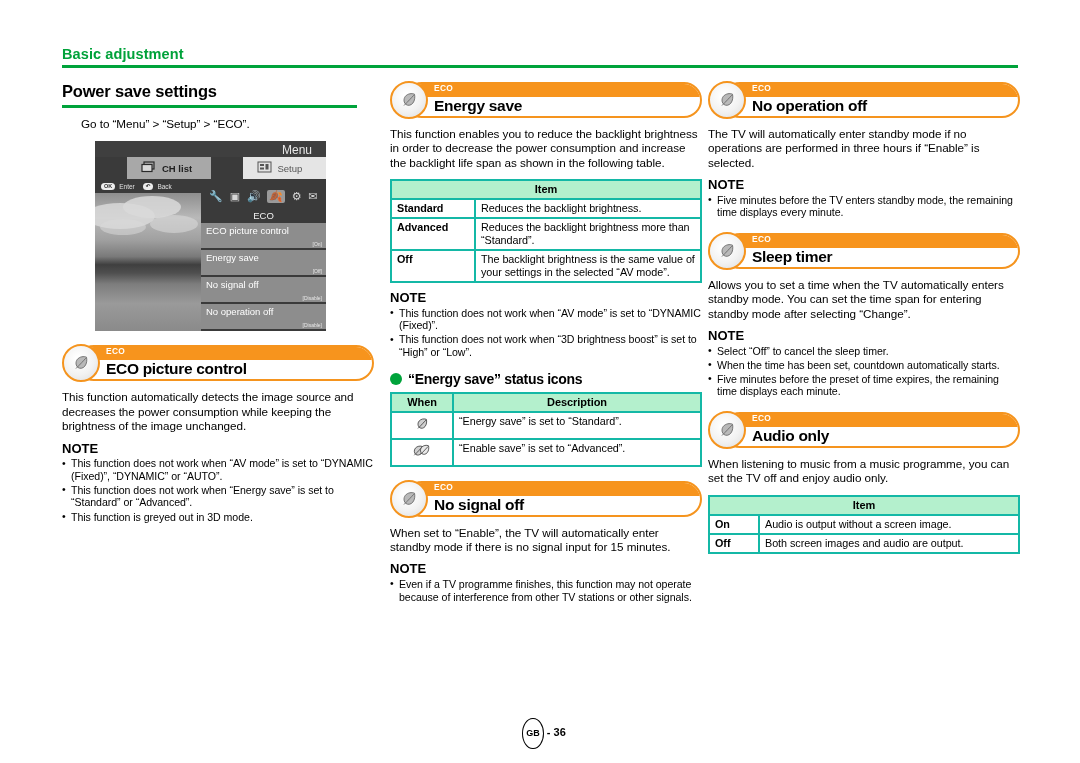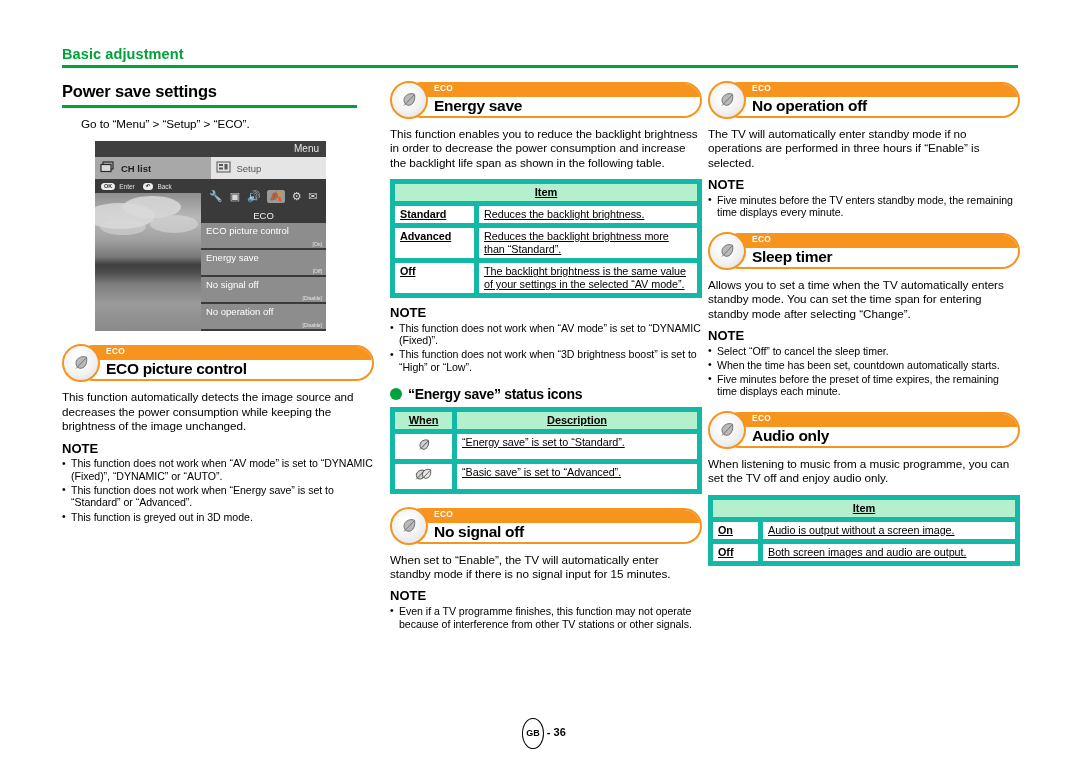--- a/index.html
+++ b/index.html
@@ -81,24 +81,23 @@
   ul.note li:before {
     content: "\2022"; position: absolute; left: 0px; top: -0.5px; font-size: 10.5px;
   }
 
   
   table.tbl {
     border-collapse: collapse; width: 100%; margin-top: 9px;
     border: 1.4px solid #000;
   }
   table.tbl th, table.tbl td {
-    border: 5px solid #14b8a6; padding: 2px 5px;
+    border: 2px solid #14b8a6; padding: 2px 5px;
     font-size: 10.8px; line-height: 13px; vertical-align: top;
     letter-spacing: -0.05px;
-    text-decoration: underline;
   }
   table.tbl th {
     background: #b4f0cd; text-align: center; font-weight: bold; font-size: 11px;
   }
   table.tbl td.k { font-weight: bold; width: 84px; white-space: nowrap; }
   table.tbl td.kw { font-weight: bold; width: 50px; white-space: nowrap; }
   table.tbl td.icon { text-align: center; width: 62px; padding: 3px 0; }
 
   
   .dot-head {
@@ -113,26 +112,26 @@
   
   .osd {
     position: relative; margin-top: 10px; margin-left: 33px;
     width: 231px; height: 190px; background: #3a3a3a;
     font-family: "Liberation Sans", sans-serif; overflow: hidden;
   }
   .osd-topbar {
     height: 16px; background: #3f3f3f; position: relative;
   }
   .osd-menu-lbl {
-    position: absolute; right: 7px; top: 2px; color: #e8e8e8; font-size: 10px;
+    position: absolute; right: 14px; top: 2px; color: #e8e8e8; font-size: 12px;
   }
   .osd-tabs { display: flex; height: 22px; }
   .osd-tab {
     flex: 1; display: flex; align-items: center; gap: 6px;
-    padding-left: 5px; font-size: 9.5px; color: #2a2a2a;
+    padding-left: 14px; font-size: 9.5px; color: #2a2a2a; margin-left: 32px;
   }
   .osd-tab.a { background: #a8a8a8; color: #1e1e1e; font-weight: bold; }
   .osd-tab.b { background: #e5e5e5; color: #555; }
   .osd-body { display: flex; height: 152px; }
   .osd-left { width: 106px; position: relative; background: #555; }
   .osd-hint {
     height: 14px; background: #3a3a3a; display: flex; align-items: center;
     gap: 4px; padding-left: 6px; white-space: nowrap;
   }
   .osd-hint .pill {
@@ -351,21 +350,21 @@
       </tr>
       <tr>
         <td class="icon">
           <svg width="20" height="16" viewBox="0 0 26 20">
             <path d="M13.5 4.2C11 3 6.6 3.6 4.4 6.3c-2.3 2.9-1.5 6.6.6 8.2 2 1.5 5 .9 6.8-1.3 2.1-2.6 2.3-6.4 1.7-9z" fill="#d0d0d0" stroke="#333" stroke-width="1"></path>
             <path d="M12.8 5.2C10.4 7.9 7.6 10.8 3 15.5" fill="none" stroke="#333" stroke-width="1"></path>
             <path d="M21.5 3.2C19 2 14.6 2.6 12.4 5.3c-2.3 2.9-1.5 6.6.6 8.2 2 1.5 5 .9 6.8-1.3 2.1-2.6 2.3-6.4 1.7-9z" fill="#e8e8e8" stroke="#333" stroke-width="1"></path>
             <path d="M20.8 4.2C18.4 6.9 15.6 9.8 11 14.5" fill="none" stroke="#333" stroke-width="1"></path>
           </svg>
         </td>
-        <td>“Basic save” is set to “Advanced”.</td>
+        <td>“Enable save” is set to “Advanced”.</td>
       </tr>
     </tbody>
       </table>
 
 
     <div class="eco-banner">
       <div class="eco-pill">
         <div class="eco-pill-top"></div>
       </div>
       <div class="eco-leafwrap">

